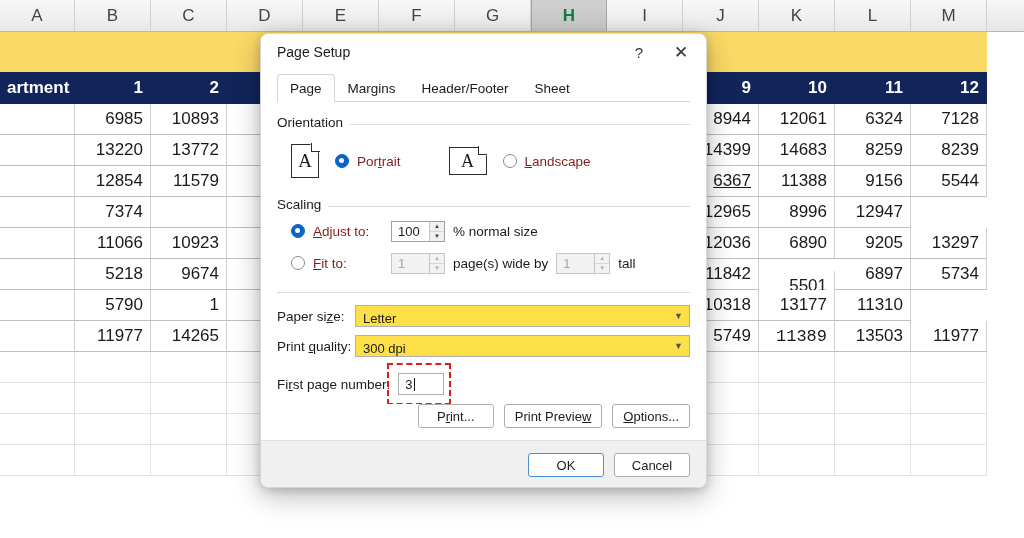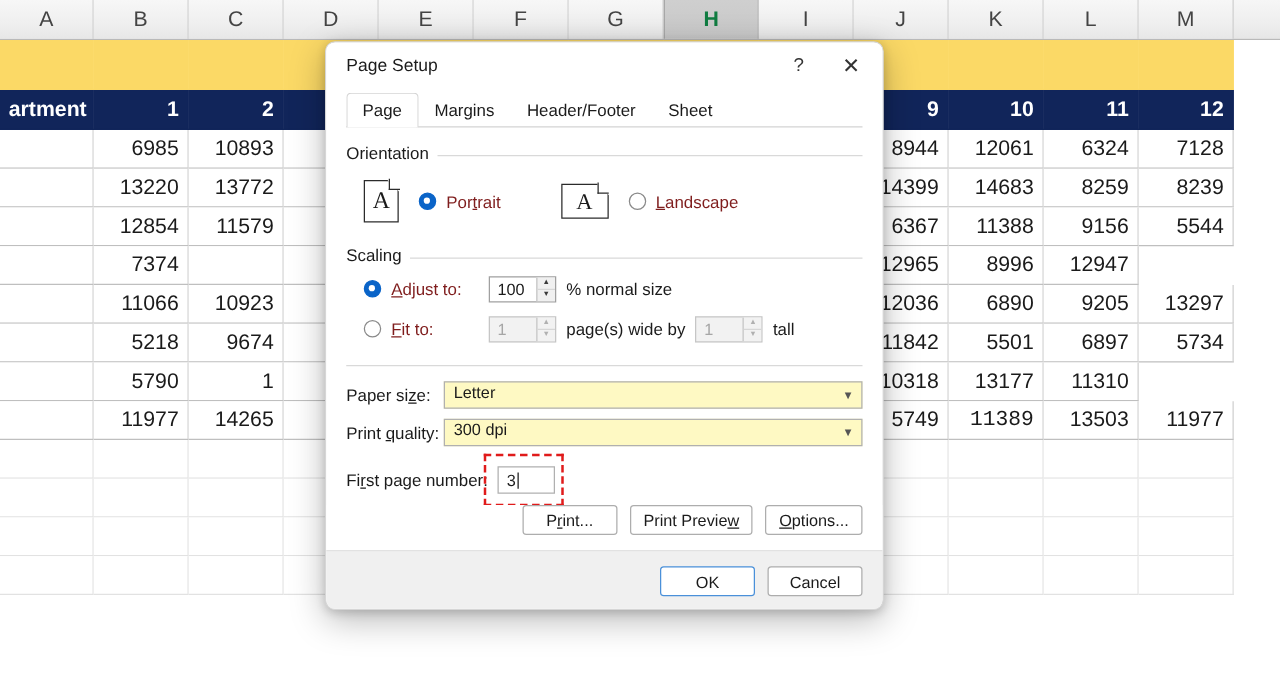--- a/index.html
+++ b/index.html
@@ -193,22 +193,22 @@
   .spin.disabled .val { color: #a6a6a6; }
   .spin.disabled .btns { background: #f2f2f2; }
   .spin.disabled .btns > div { color: #b0b0b0; }
 
   .inline-text { font-size: 13.5px; color: #1b1b1b; margin: 0 8px; }
 
   .field-row { display: flex; align-items: center; margin-top: 12px; }
   .field-label { font-size: 13.5px; color: #1b1b1b; width: 78px; flex: none; }
   .combo {
     flex: 1; height: 22px;
-    border: 1px solid #b0b0b0; background: #fef9c3;
-    display: flex; align-items: flex-start;
+    border: 1px solid #b0b0b0; background: #fde047;
+    display: flex; align-items: flex-end;
     padding-left: 7px; font-size: 13px; color: #1b1b1b;
     position: relative;
   }
   .combo .arrow {
     position: absolute; right: 0; top: 0;
     width: 21px; height: 20px;
     display: flex; align-items: center; justify-content: center;
     font-size: 9px; color: #555555;
   }
 
@@ -338,21 +338,21 @@
         <div class="srow row-data">
           <div class="scell left" style="width: 75px;"></div>
           <div class="scell" style="width: 76px;">12854</div>
           <div class="scell" style="width: 76px;">11579</div>
           <div class="scell" style="width: 76px;">1</div>
           <div class="scell" style="width: 76px;"></div>
           <div class="scell" style="width: 76px;"></div>
           <div class="scell" style="width: 76px;"></div>
           <div class="scell" style="width: 76px;"></div>
           <div class="scell" style="width: 76px;"></div>
-          <div class="scell" style="width: 76px;">6367</div>
+          <div class="scell" style="width: 76px; text-decoration: underline;">6367</div>
           <div class="scell" style="width: 76px;">11388</div>
           <div class="scell" style="width: 76px;">9156</div>
           <div class="scell" style="width: 76px;">5544</div>
         </div>
         <div class="srow row-data">
           <div class="scell left" style="width: 75px;"></div>
           <div class="scell" style="width: 76px;">7374</div>
           <div class="scell" style="width: 76px;"></div>
           <div class="scell" style="width: 76px;"></div>
           <div class="scell" style="width: 76px;"></div>
@@ -383,21 +383,21 @@
           <div class="scell left" style="width: 75px;"></div>
           <div class="scell" style="width: 76px;">5218</div>
           <div class="scell" style="width: 76px;">9674</div>
           <div class="scell" style="width: 76px;"></div>
           <div class="scell" style="width: 76px;"></div>
           <div class="scell" style="width: 76px;"></div>
           <div class="scell" style="width: 76px;"></div>
           <div class="scell" style="width: 76px;"></div>
           <div class="scell" style="width: 76px;"></div>
           <div class="scell" style="width: 76px;">11842</div>
-          <div class="scell" style="width: 76px;">5501</div>
+          <div class="scell" style="width: 76px; margin-top: 12px;">5501</div>
           <div class="scell" style="width: 76px;">6897</div>
           <div class="scell" style="width: 76px;">5734</div>
         </div>
         <div class="srow row-data">
           <div class="scell left" style="width: 75px;"></div>
           <div class="scell" style="width: 76px;">5790</div>
           <div class="scell" style="width: 76px;">1</div>
           <div class="scell" style="width: 76px;"></div>
           <div class="scell" style="width: 76px;"></div>
           <div class="scell" style="width: 76px;"></div>

